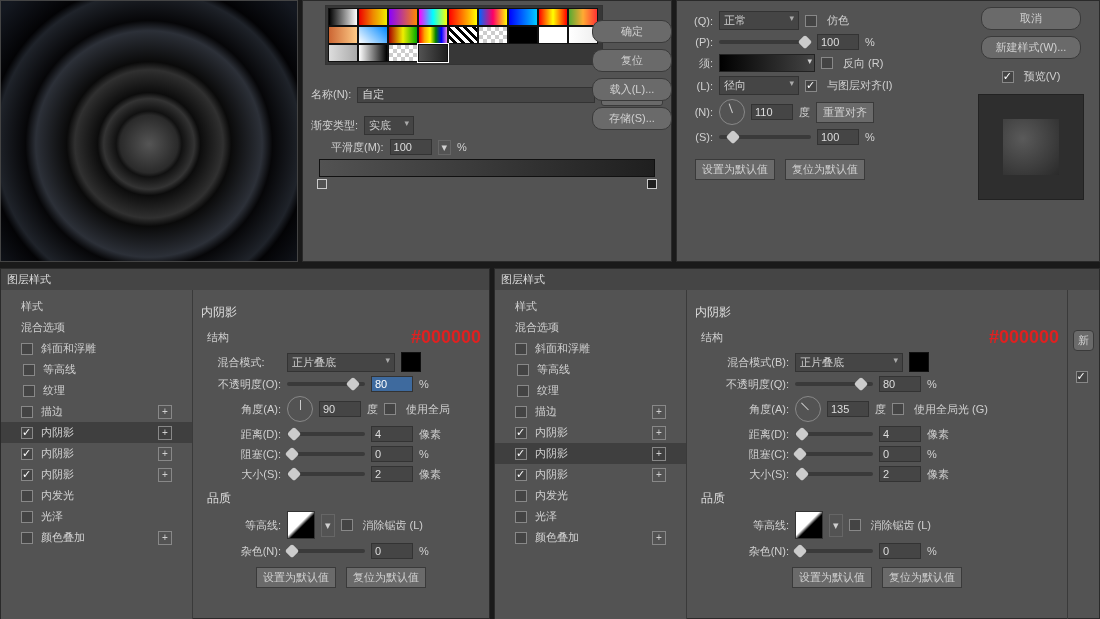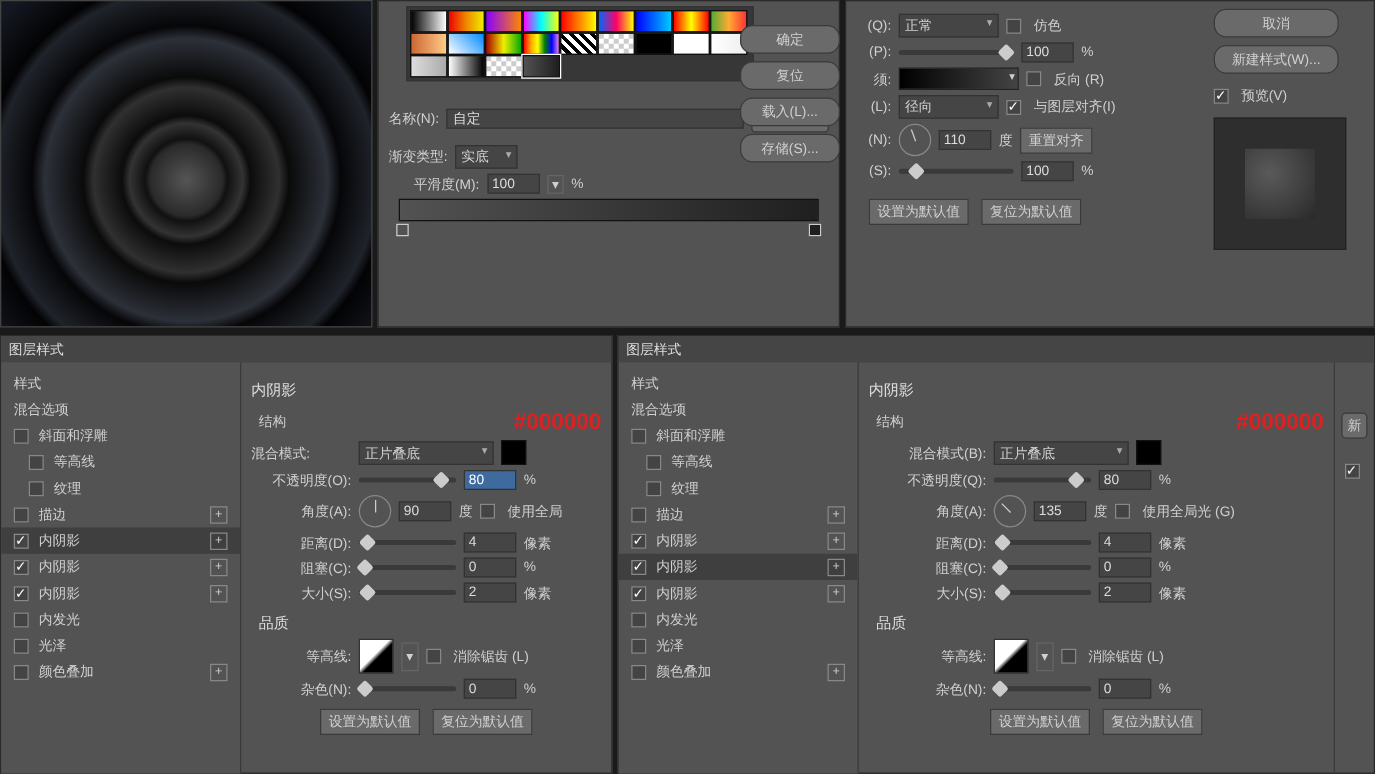--- a/index.html
+++ b/index.html
@@ -13,21 +13,21 @@
   .sel::after{content:"▾";position:absolute;right:4px;top:1px;color:#aaa;font-size:9px}
   .cb{width:12px;height:12px;border:1px solid #888;display:inline-block;background:#444;vertical-align:middle;margin-right:4px;position:relative}
   .cb.on::after{content:"✓";position:absolute;left:0;top:-2px;color:#fff;font-size:11px}
   .row{display:flex;align-items:center;gap:6px;margin:4px 0}
   .lbl{white-space:nowrap}
   .slider{height:4px;background:#3a3a3a;flex:1;position:relative;border-radius:2px}
   .slider .thumb{position:absolute;width:10px;height:10px;background:#ccc;border-radius:2px;top:-3px;transform:rotate(45deg)}
   .hex{color:#e02020;font-weight:bold;font-size:18px}
   .title{background:#454545;padding:3px 6px;color:#ddd}
   .grad-sw{width:30px;height:18px;border:1px solid #111}
-  .side-item{display:flex;align-items:center;padding:3px 10px;gap:4px}
+  .side-item{display:flex;align-items:center;padding:3px 20px;gap:4px}
   .side-item.active{background:#3f3f3f}
   .plus{width:14px;height:14px;border:1px solid #888;display:flex;align-items:center;justify-content:center;font-size:10px;margin-left:auto}
   .angle{width:26px;height:26px;border:1px solid #888;border-radius:50%;display:inline-block;position:relative}
   .angle .nd{position:absolute;width:1px;height:10px;background:#ccc;left:50%;top:3px;transform-origin:50% 10px}
   .sw{width:20px;height:20px;border:1px solid #111;display:inline-block}
   .contour{width:28px;height:28px;border:1px solid #333;background:linear-gradient(135deg,#fff 45%,#000 55%);display:inline-block}
   .sect{color:#ddd;font-size:12px;margin:2px 0 2px 0}
   .preview-bx{width:106px;height:106px;background:#2e2e2e;border:1px solid #222;display:flex;align-items:center;justify-content:center}
   .preview-bx .ball{width:56px;height:56px;border-radius:0;background:radial-gradient(circle at 35% 35%,#5a5a5a,#2a2a2a)}
 </style>
@@ -137,21 +137,21 @@
             <div class="thumb" style="left:10%"></div>
           </div>
         <input class="num" value="100" style="">
         <span>%</span>
       </div>
       <div class="row" style="margin-top:14px;gap:10px;margin-left:10px">
         <span class="btn-sq">设置为默认值</span>
         <span class="btn-sq">复位为默认值</span>
       </div>
     </div>
-    <div style="width:120px;display:flex;flex-direction:column;gap:6px;align-items:flex-start">
+    <div style="width:120px;display:flex;flex-direction:column;gap:6px;align-items:center">
       <span class="btn" style="width:100px">取消</span>
       <span class="btn" style="width:100px">新建样式(W)...</span>
       <div class="row">
           <span class="cb on"></span>
           <span class="lbl">预览(V)</span>
         </div>
       <div class="preview-bx">
           <div class="ball"></div>
         </div>
     </div>
@@ -218,21 +218,21 @@
 
     <div style="flex:1;padding:8px 8px">
       <div class="row" style="justify-content:space-between">
           <span class="sect">内阴影</span>
         </div>
       <div class="row" style="justify-content:space-between">
           <span class="lbl" style="margin-left:6px">结构</span>
           <span class="hex">#000000</span>
         </div>
       <div class="row">
-          <span class="lbl" style="width:80px;text-align:left">混合模式:</span>
+          <span class="lbl" style="width:80px;text-align:center">混合模式:</span>
           <span class="sel" style="min-width:108px">正片叠底</span>
           <span class="sw" style="background:#000"></span>
         </div>
       <div class="row">
           <span class="lbl" style="width:80px;text-align:right">不透明度(O):</span>
           <div class="slider" style="max-width:78px">
             <div class="thumb" style="left:78%"></div>
           </div>
           <input class="num" style="background: rgb(62, 106, 158); color: rgb(255, 255, 255);" value="80">
           <span>%</span>

